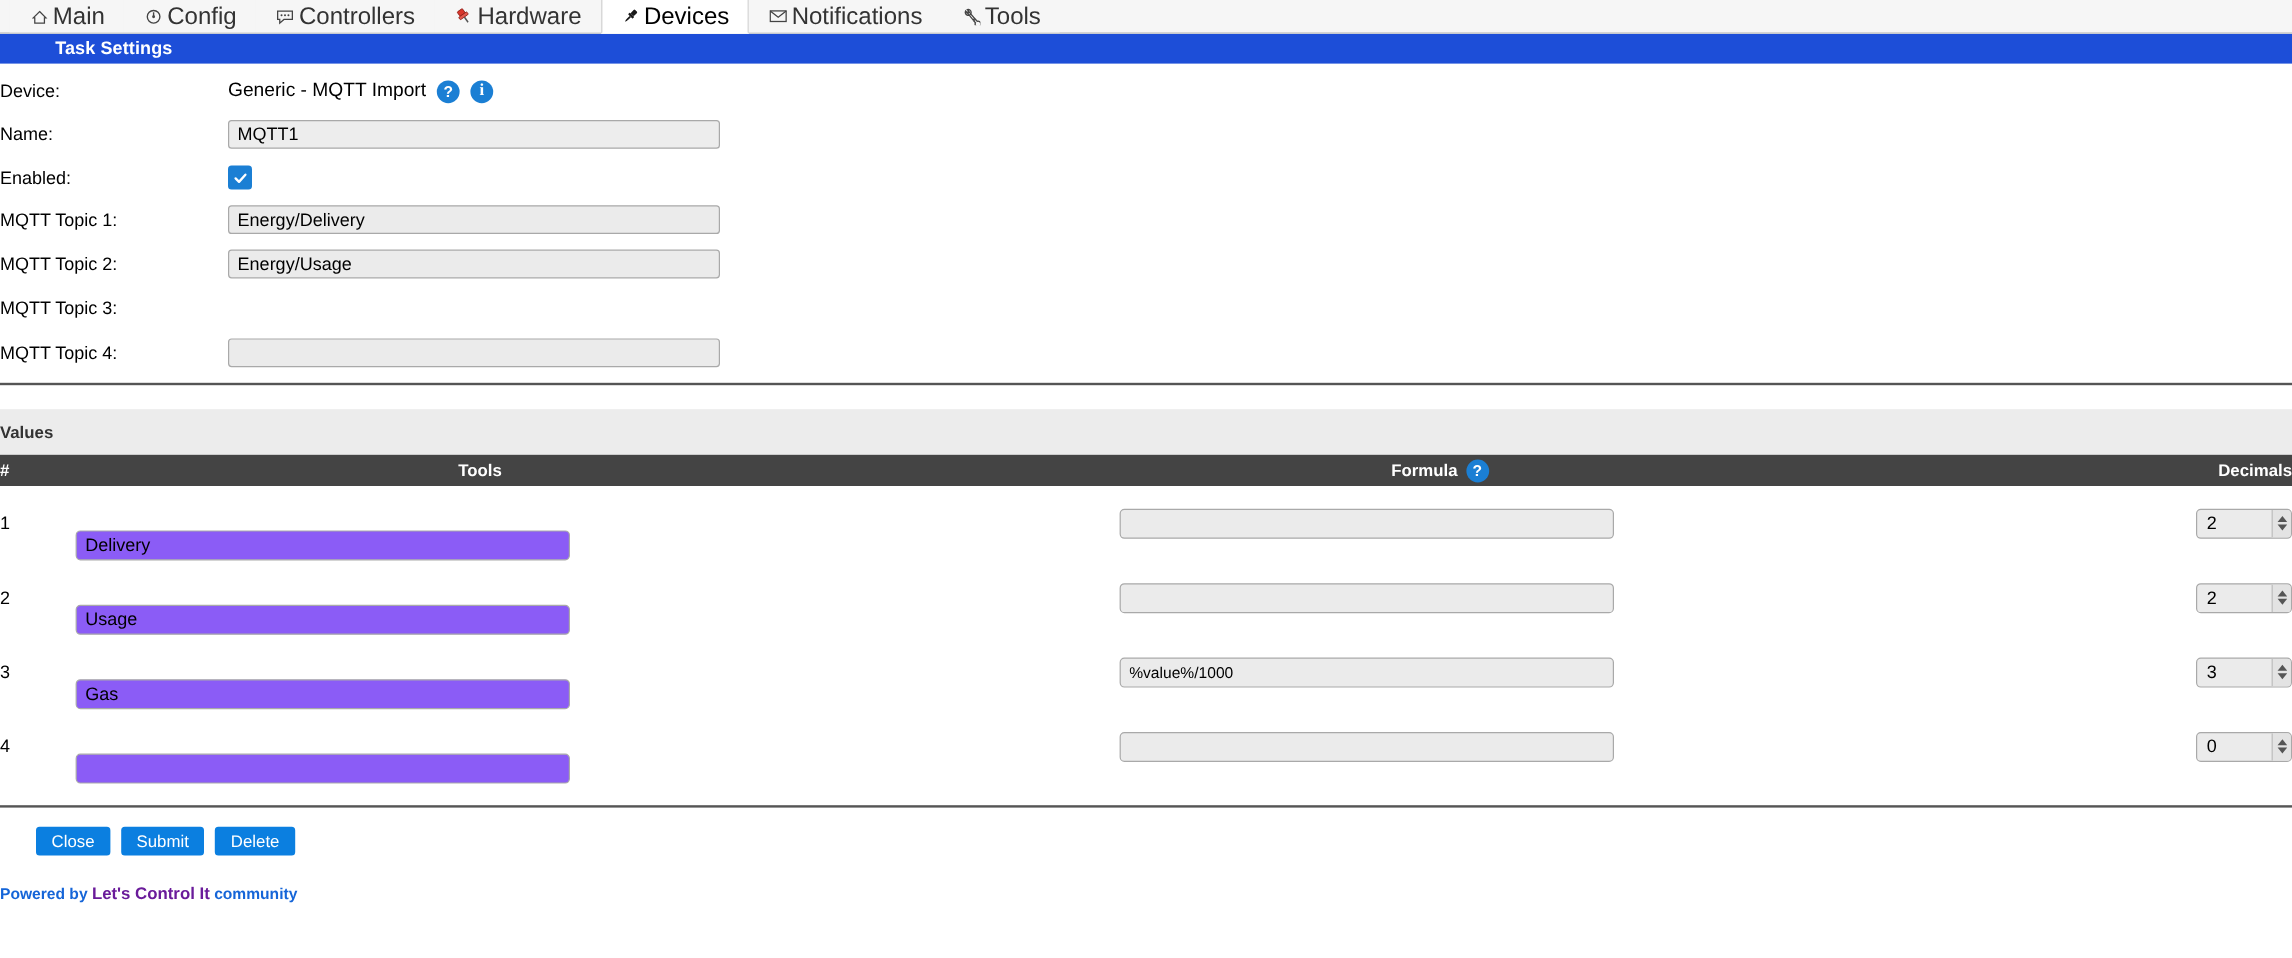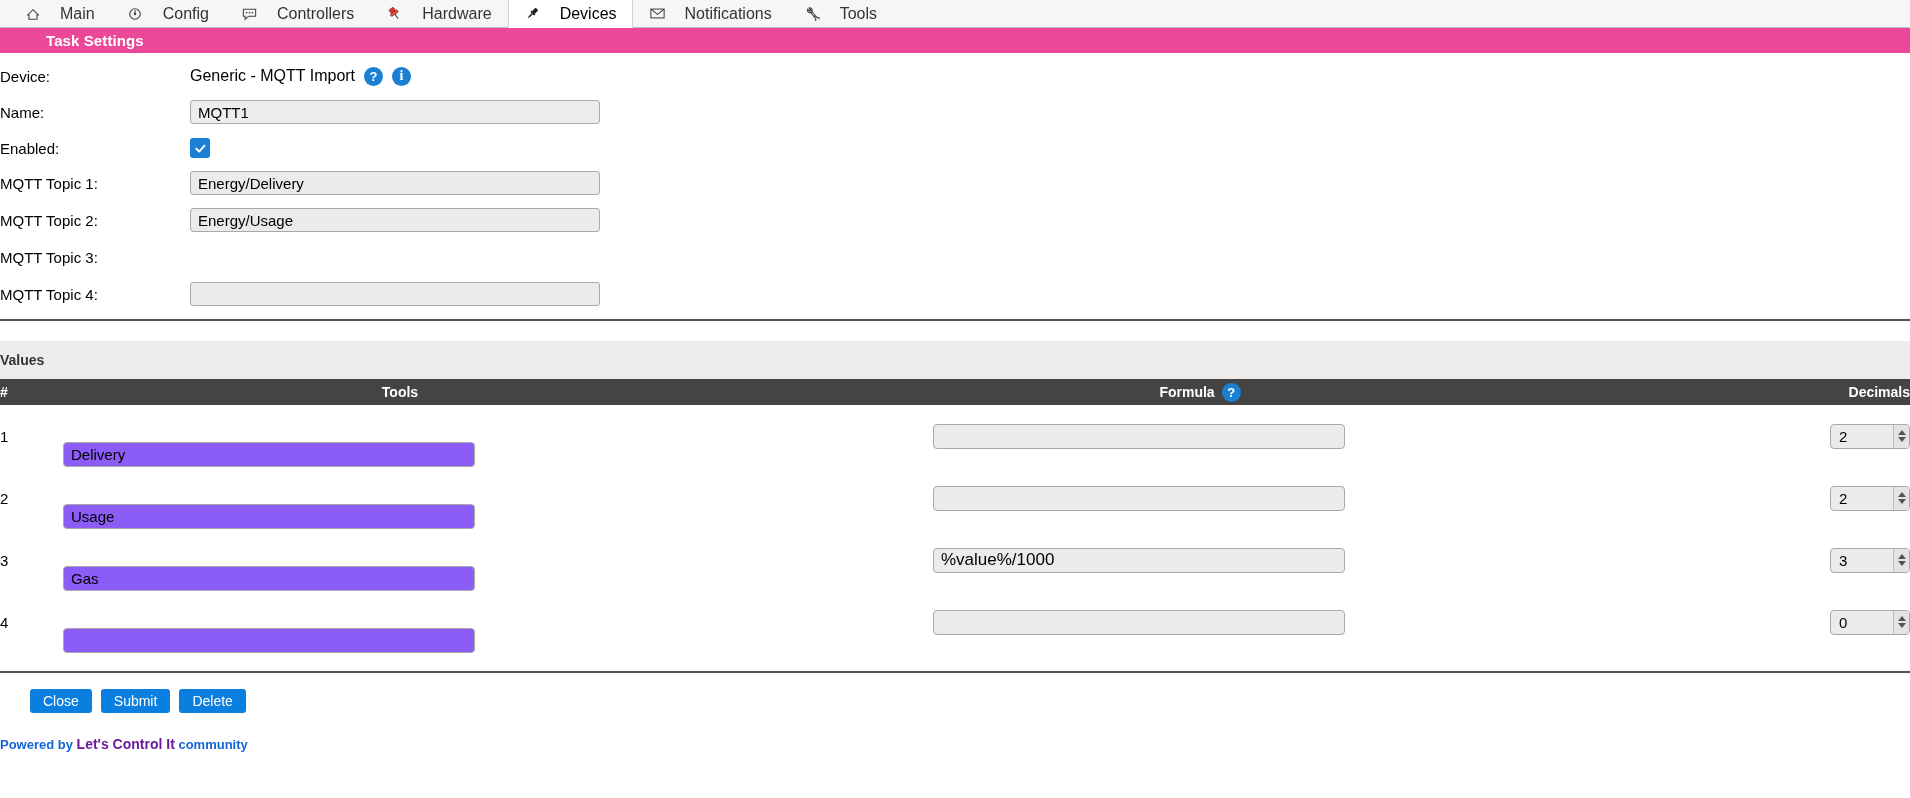--- a/index.html
+++ b/index.html
@@ -21,23 +21,23 @@
     height: 28px;
     background: #f6f6f6;
     border-bottom: 1px solid #bdbdbd;
     display: flex;
     align-items: stretch;
     padding-left: 8px;
   }
   .tab {
     display: flex;
     align-items: center;
-    gap: 19px;
+    gap: 3px;
     padding: 0 15px;
-    font-size: 16px;
+    font-size: 20px;
     color: #333333;
     background: #f6f6f6;
     border-left: 1px solid transparent;
     border-right: 1px solid transparent;
     cursor: pointer;
     white-space: nowrap;
     line-height: 1;
   }
   .tab.active {
     background: #ffffff;
@@ -52,21 +52,21 @@
     align-items: center;
     justify-content: center;
     width: 17px;
     height: 17px;
     flex: 0 0 auto;
   }
   .tab .ticon svg { display: block; }
 
   
   .sectionbar {
-    background: #ec4899;
+    background: #1d4ed8;
     color: #ffffff;
     font-weight: bold;
     font-size: 15px;
     height: 25px;
     display: flex;
     align-items: center;
     padding-left: 46px;
     letter-spacing: 0.1px;
   }
 
@@ -210,21 +210,21 @@
     margin-top: 37px;
   }
   input.formula-in {
     width: 412px;
     height: 25px;
     background: #ebebeb;
     border: 1px solid #a9a9a9;
     border-radius: 4px;
     padding: 0 7px;
     font-family: "Liberation Sans", sans-serif;
-    font-size: 17px;
+    font-size: 13px;
     outline: none;
     margin-left: 0;
   }
   .formula-cellinner { display: flex; justify-content: flex-start; padding-left: 163px; }
 
   
   .spinner {
     display: inline-flex;
     align-items: stretch;
     width: 80px;

